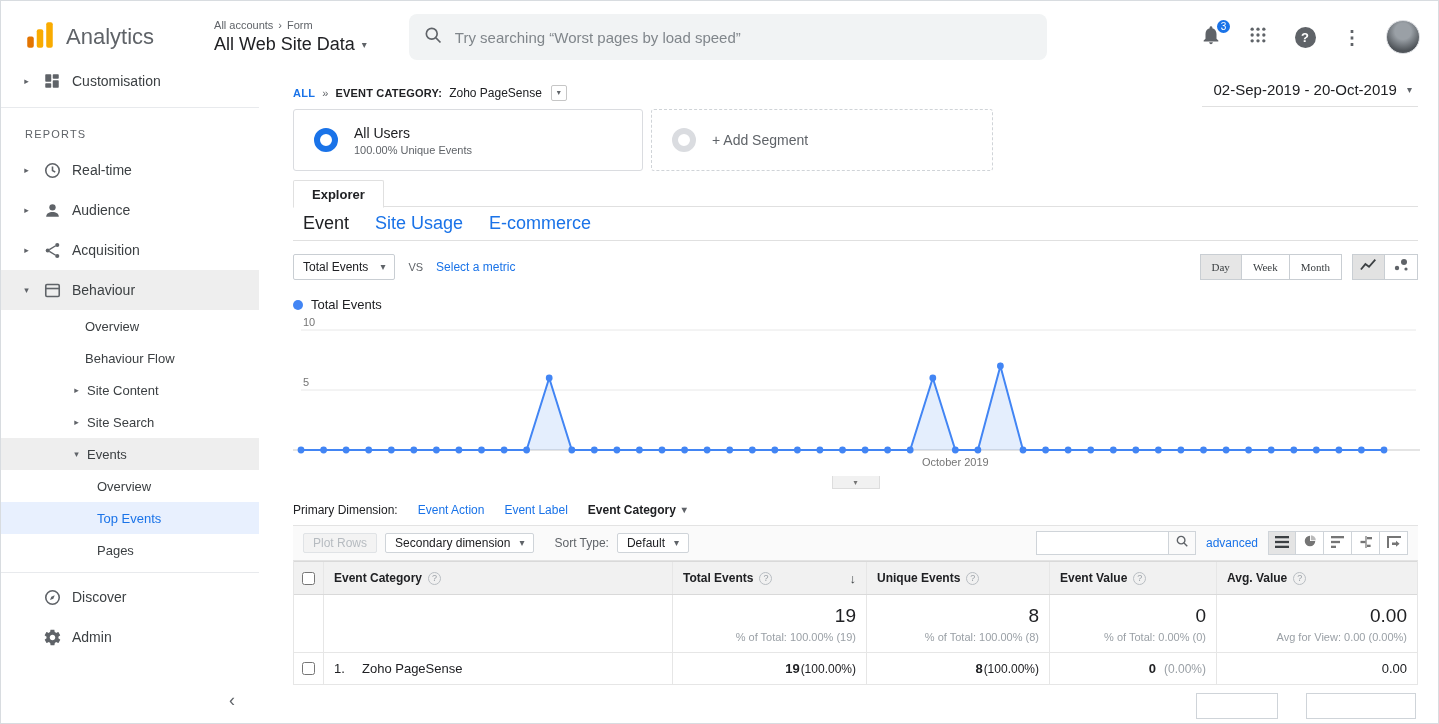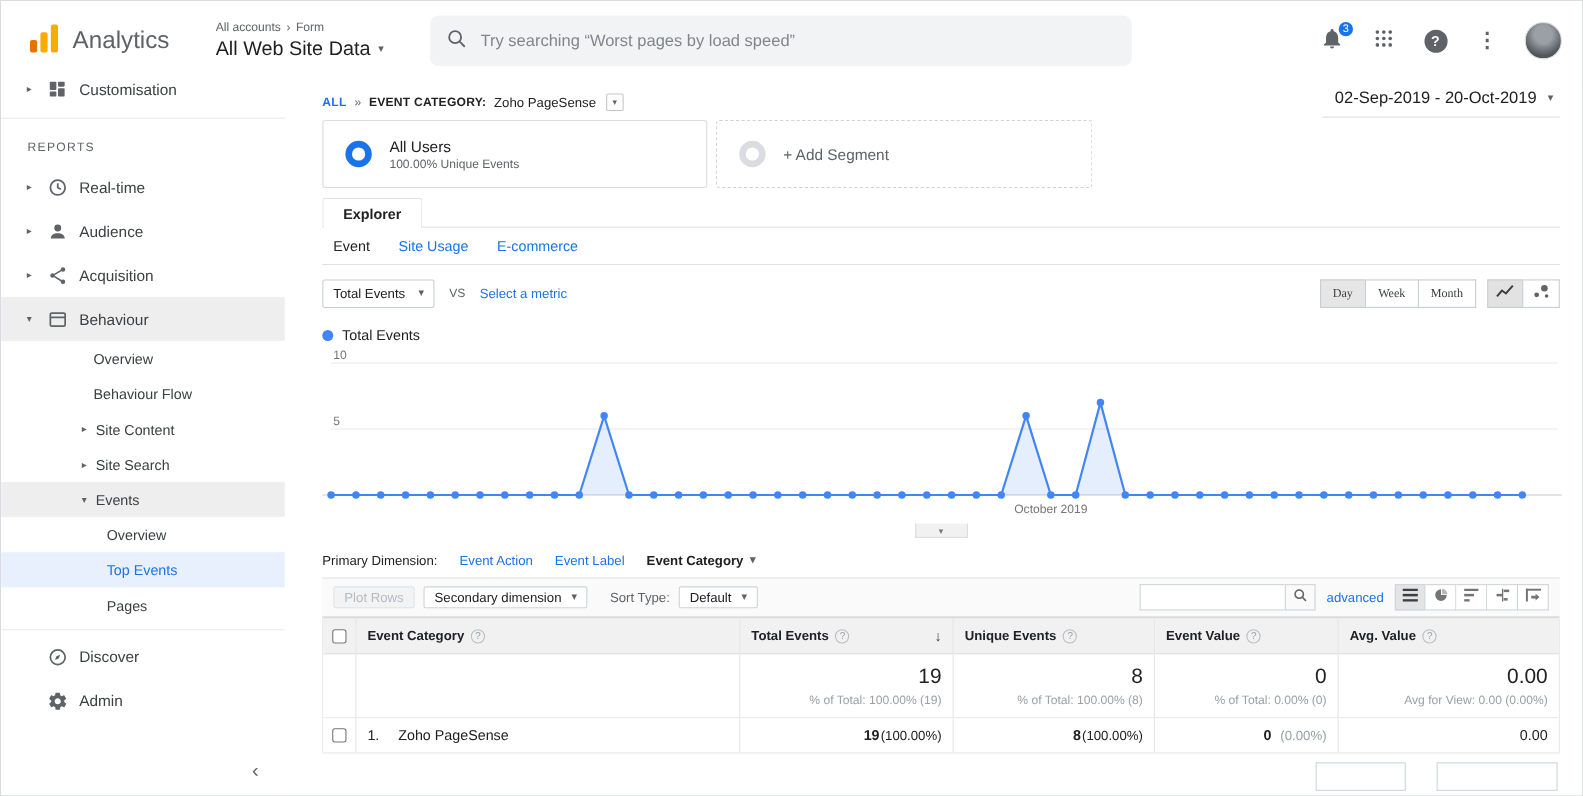--- a/index.html
+++ b/index.html
@@ -19,21 +19,21 @@
 .sort-arrow::after{content:"↓";}
 .more-dots{color:#5f6368;font-size:19px;font-weight:bold;}
 .more-dots::after{content:"⋮";}
 .help-circle{width:21px;height:21px;border-radius:50%;background:#5f6368;color:#fff;display:flex;align-items:center;justify-content:center;}
 .help-circle::after{content:"?";font-size:13px;font-weight:bold;}
 
 
 .header{position:absolute;top:0;left:0;right:0;height:72px;display:flex;align-items:center;background:#fff;z-index:5;}
 .logo{display:flex;align-items:center;gap:9px;margin-left:22px;cursor:pointer;}
 .logo-text{font-size:22px;color:#5f6368;}
-.prop{margin-left:42px;cursor:pointer;}
+.prop{margin-left:60px;cursor:pointer;}
 .crumbs{font-size:11px;color:#5f6368;display:flex;gap:5px;align-items:center;}
 .view{font-size:18px;color:#202124;display:flex;align-items:center;gap:7px;margin-top:3px;}
 .search{margin-left:42px;width:638px;height:46px;background:#f1f3f4;border-radius:8px;display:flex;align-items:center;padding:0 8px 0 14px;}
 .search input{border:none;background:transparent;outline:none;font-size:15px;color:#3c4043;flex:1;margin-left:12px;font-family:inherit;}
 .search input::placeholder{color:#80868b;}
 .hdr-icons{margin-left:auto;margin-right:18px;display:flex;align-items:center;gap:21px;}
 .hicon{position:relative;width:26px;height:26px;display:flex;align-items:center;justify-content:center;cursor:pointer;}
 .badge{position:absolute;top:-6px;right:-8px;background:#1a73e8;color:#fff;font-size:10px;min-width:17px;height:17px;border-radius:9px;display:flex;align-items:center;justify-content:center;border:2px solid #fff;}
 .avatar{width:34px;height:34px;border-radius:50%;background:radial-gradient(circle at 50% 32%,#9aa0a6 0 30%,#50555a 72%);border:1px solid #dadce0;cursor:pointer;}
 
@@ -68,21 +68,21 @@
 .seg-card{width:350px;height:62px;border:1px solid #dadce0;border-radius:3px;display:flex;align-items:center;gap:16px;padding-left:20px;cursor:pointer;background:#fff;}
 .seg-ring{width:24px;height:24px;border-radius:50%;border:6px solid #1a73e8;flex:0 0 24px;}
 .seg-ring.gray{border-color:#dadce0;}
 .seg-card.add{width:342px;border:1px dashed #d0d4d8;}
 .seg-title{font-size:14px;color:#202124;}
 .seg-sub{font-size:11px;color:#5f6368;margin-top:3px;}
 .seg-add-label{font-size:14px;color:#5f6368;}
 
 .tabstrip{margin-top:8px;border-bottom:1px solid #e0e0e0;height:28px;}
 .explorer-tab{display:inline-flex;align-items:center;height:28px;padding:0 18px;border:1px solid #e0e0e0;border-bottom:1px solid #fff;background:#fff;font-size:13px;font-weight:bold;color:#202124;border-radius:2px 2px 0 0;position:relative;top:1px;cursor:pointer;}
-.subtabs{display:flex;gap:26px;align-items:center;height:34px;border-bottom:1px solid #e0e0e0;padding-left:10px;font-size:13px;}
+.subtabs{display:flex;gap:26px;align-items:center;height:34px;border-bottom:1px solid #e0e0e0;padding-left:10px;font-size:18px;}
 .subtab{cursor:pointer;}
 .subtab.current{color:#202124;}
 .subtab.link{color:#1a73e8;}
 
 .controls{display:flex;align-items:center;margin-top:12px;height:28px;}
 .dd-btn{display:inline-flex;align-items:center;gap:12px;border:1px solid #c9ced3;border-radius:2px;background:#fff;height:26px;padding:0 9px;font-size:12px;color:#202124;cursor:pointer;}
 .vs{font-size:11px;color:#5f6368;margin:0 13px;}
 .link{color:#1a73e8;cursor:pointer;}
 .metric-link{font-size:12px;}
 .right-controls{margin-left:auto;display:flex;align-items:center;gap:10px;}

